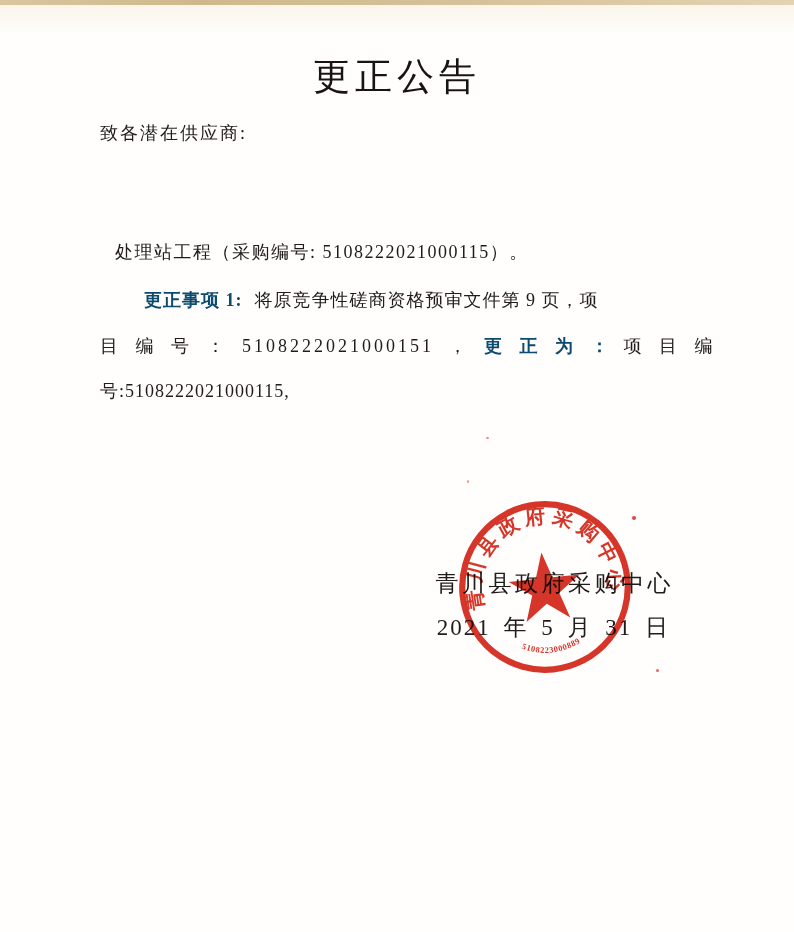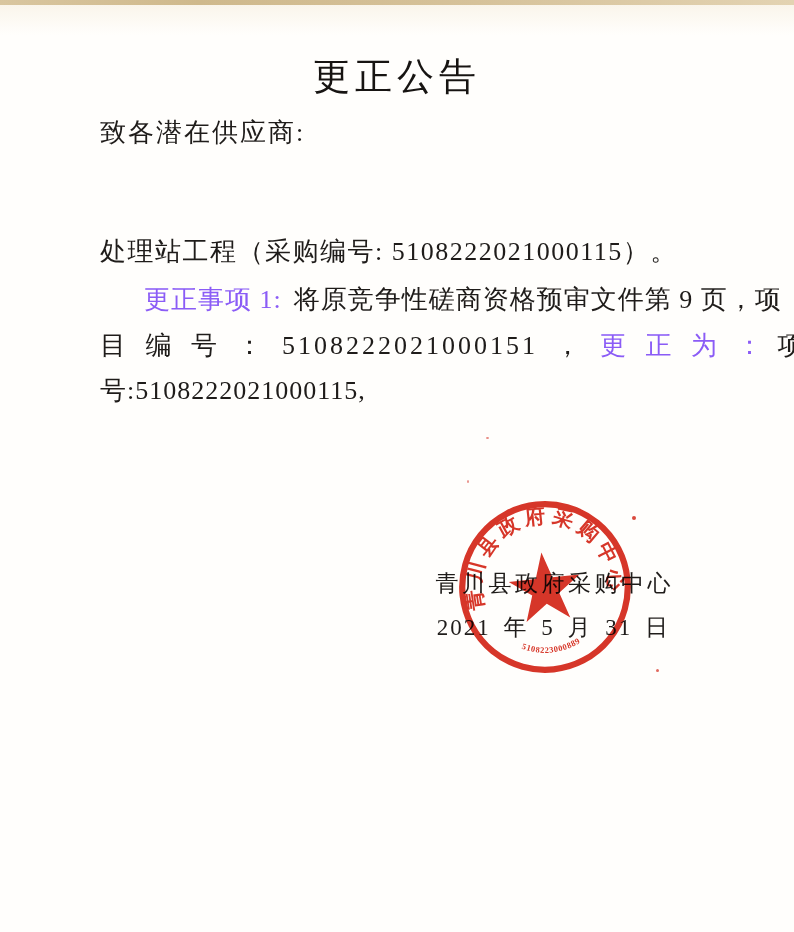--- a/index.html
+++ b/index.html
@@ -22,31 +22,31 @@
     opacity:.55;
   }
   .doc-title {
     position:absolute; top:52px; left:0; width:100%;
     text-align:center;
     font-size:37px; font-weight:normal; letter-spacing:5px;
     color:#171412;
   }
   .line {
     position:absolute; left:100px; width:614px;
-    font-size:26px; line-height:30px;
+    font-size:18px; line-height:30px;
     white-space:nowrap;
   }
   .greeting   { top:118px; letter-spacing:2px; }
   .p1l1 { top:190px; text-indent:44px; letter-spacing:1.5px; }
-  .p1l2 { top:237px; letter-spacing:1.5px; }
+  .p1l2 { top:237px; letter-spacing:1.5px;margin-left:15px; }
   .p2l1 { top:285px; text-indent:44px; letter-spacing:1px; }
   .p2l2 { top:331px; letter-spacing:3px; word-spacing:7px; }
   .p2l3 { top:376px; letter-spacing:1px; }
   .p3l1 { top:426px; text-indent:44px; letter-spacing:1.5px; }
-  .lbl { font-weight:normal; padding-right:12px; color:#8b5cf6;margin-top:32px; }
+  .lbl { font-weight:bold; padding-right:12px; color:#0c4a6e;margin-top:32px; }
   .sig-org {
     position:absolute; top:568px; right:120px;
     font-size:23px; letter-spacing:3.5px; white-space:nowrap;
   }
   .sig-date {
     position:absolute; top:612px; right:124px;
     font-size:23px; letter-spacing:2px; word-spacing:5px; white-space:nowrap;
   }
   .seal {
     position:absolute; left:456px; top:498px;

